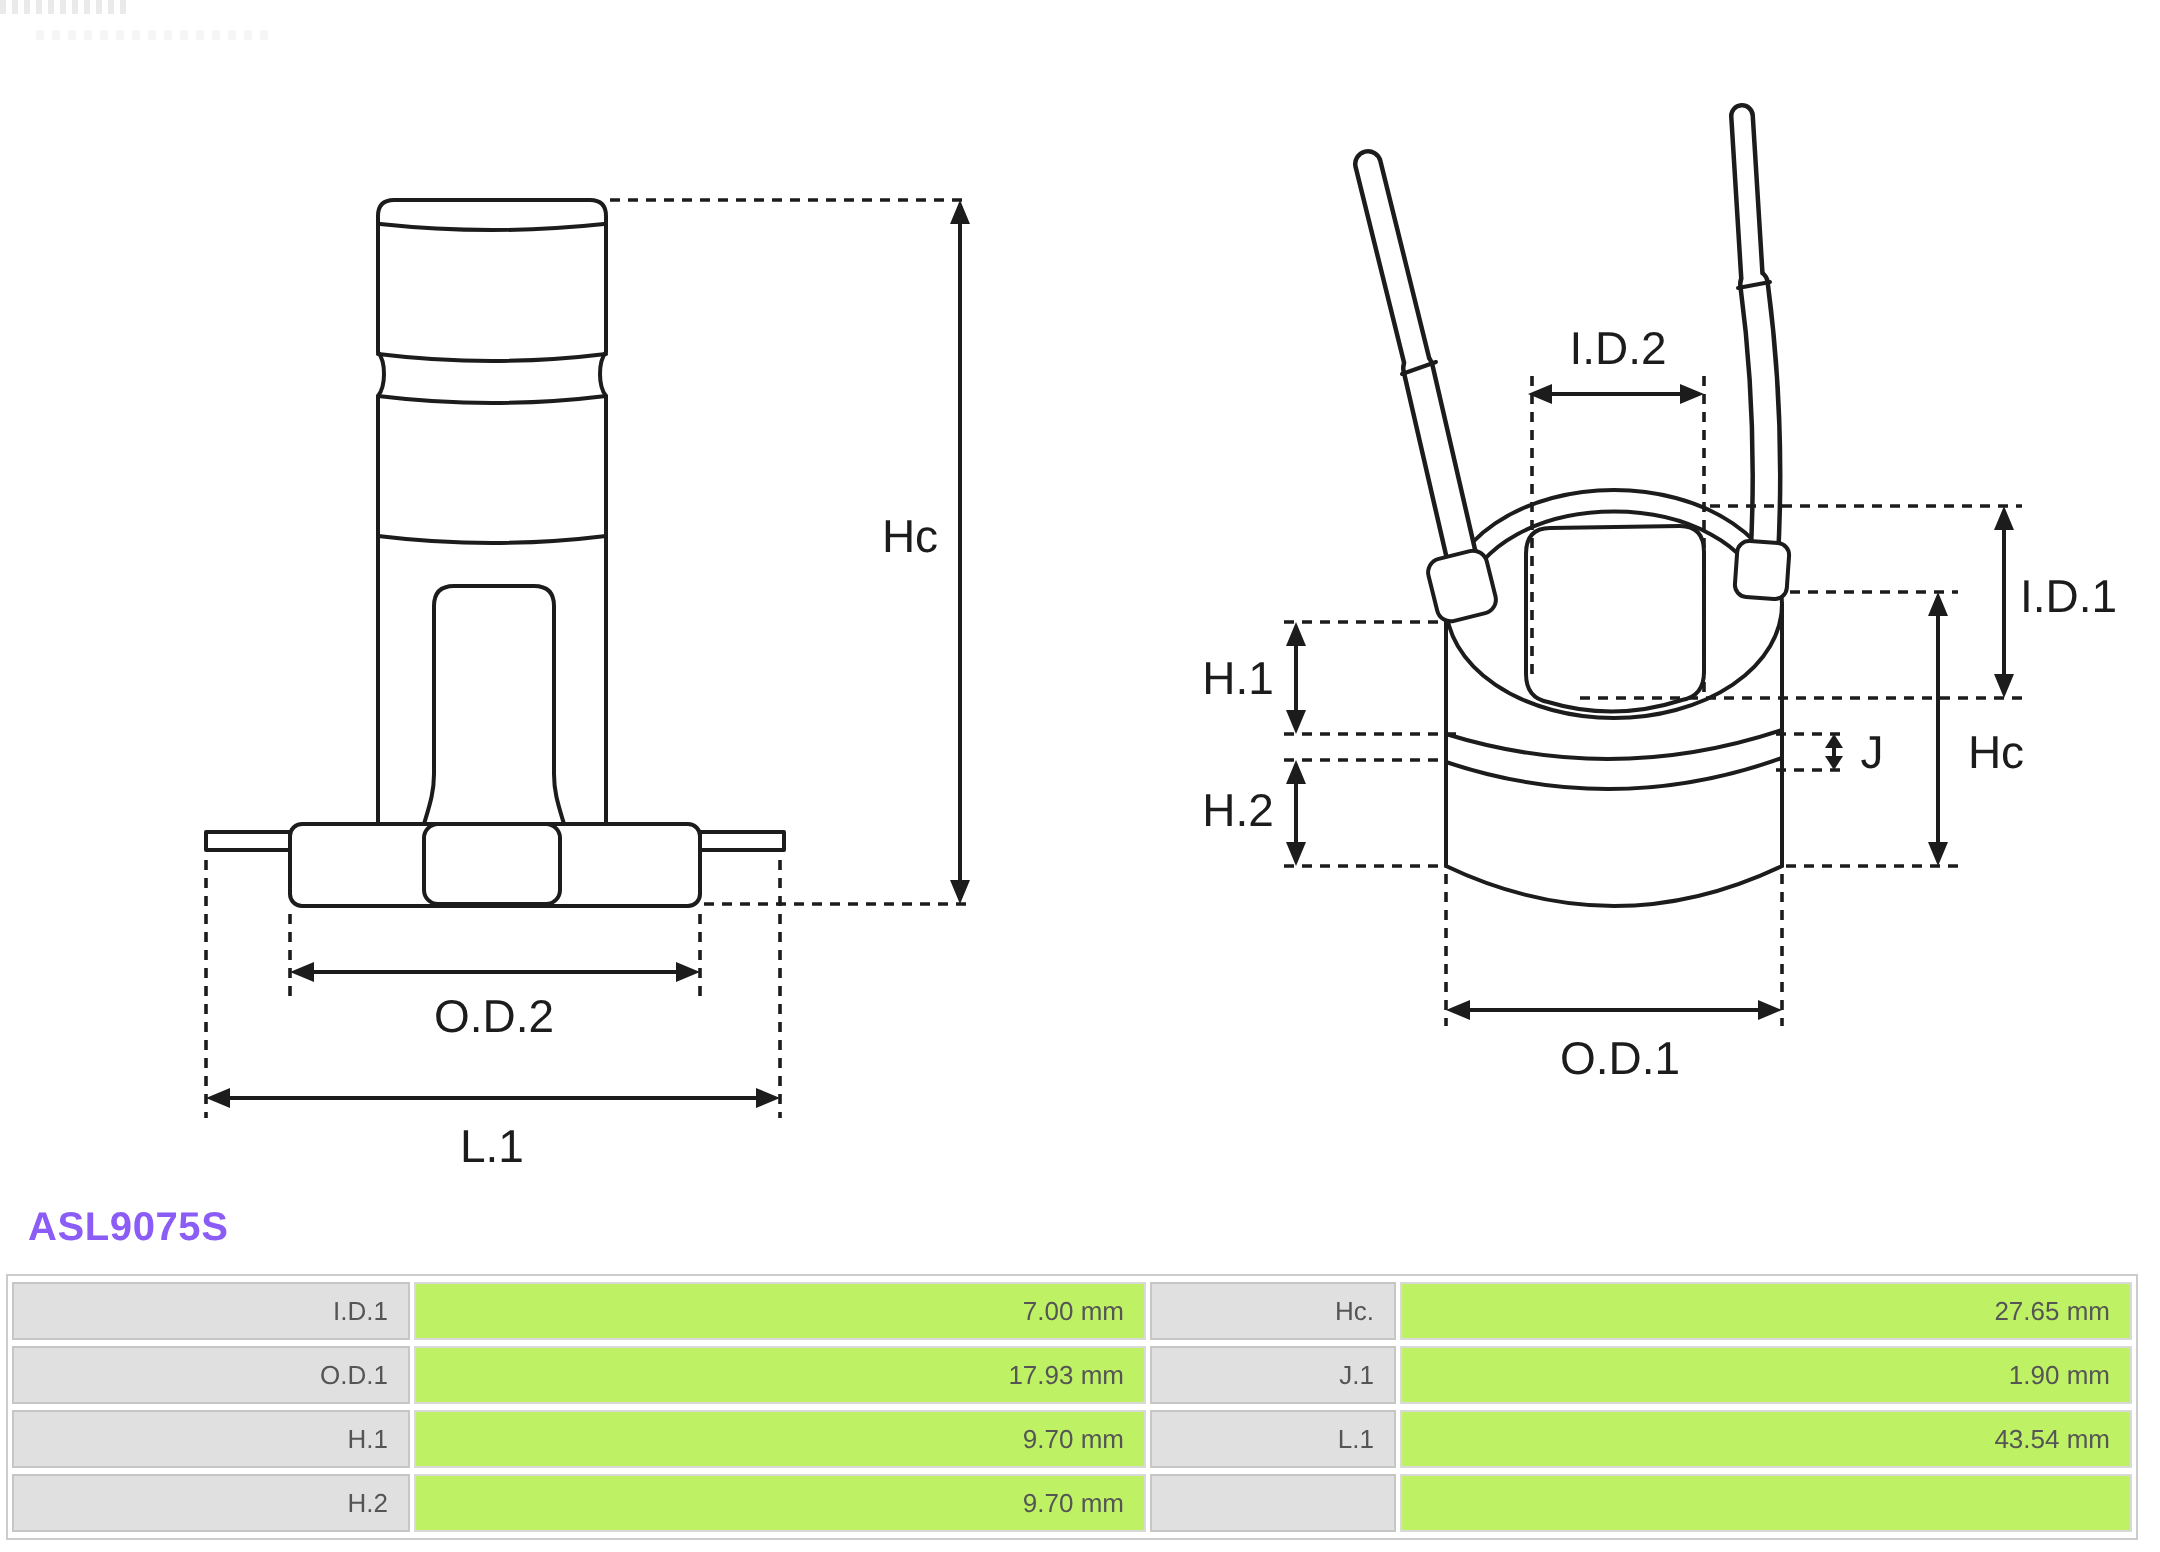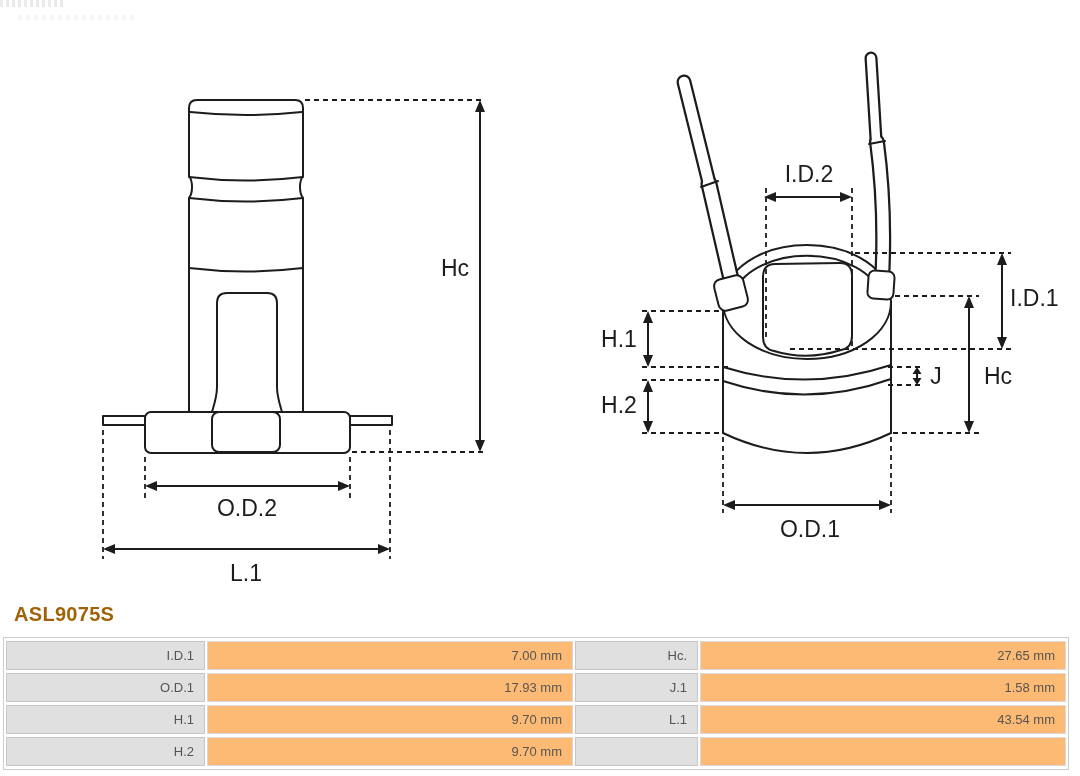--- a/index.html
+++ b/index.html
@@ -21,32 +21,32 @@
   svg.drawing { position:absolute; left:0; top:0; }
   svg.drawing .ln   { fill:none; stroke:#1c1c1c; stroke-width:2; stroke-linejoin:round; stroke-linecap:round; }
   svg.drawing .lnf  { fill:#ffffff; stroke:#1c1c1c; stroke-width:2; stroke-linejoin:round; }
   svg.drawing .dash { fill:none; stroke:#1c1c1c; stroke-width:1.8; stroke-dasharray:5,4; }
   svg.drawing .dim  { fill:none; stroke:#1c1c1c; stroke-width:2; }
   svg.drawing .wireb{ fill:none; stroke:#1c1c1c; stroke-linecap:round; }
   svg.drawing .wirew{ fill:none; stroke:#ffffff; stroke-linecap:round; }
   svg.drawing text  { fill:#1c1c1c; font-size:23px; font-family:"Liberation Sans", sans-serif; }
   .part-number {
     position:absolute; left:14px; top:603px;
-    font-size:20px; font-weight:700; color:#a16207; letter-spacing:.3px;
+    font-size:20px; font-weight:700; color:#8b5cf6; letter-spacing:.3px;
   }
   .spec-table-wrap { position:absolute; left:3px; top:637px; width:1066px; }
   table.spec {
     border-collapse:separate; border-spacing:2px 3px;
     width:100%; table-layout:fixed;
     border:1px solid #cccccc; background:#ffffff;
     font-size:13px; color:#555555;
   }
   table.spec td { height:27px; padding:0 10px 0 0; text-align:right; vertical-align:middle; overflow:hidden; }
   table.spec td.lbl { background:#e0e0e0; border:1px solid #c6c6c6; }
-  table.spec td.val { background:#fdba74; border:1px solid #d9d9d9; }
+  table.spec td.val { background:#bef264; border:1px solid #d9d9d9; }
 </style>
 </head>
 <body>
 
 <div class="page">
 
   <div class="watermark-remnant"></div>
   <div class="watermark-remnant2"></div>
 
   <svg class="drawing" width="1080" height="600" viewBox="0 0 1080 600">
@@ -193,21 +193,21 @@
         <tr>
           <td class="lbl">I.D.1</td>
           <td class="val">7.00 mm</td>
           <td class="lbl">Hc.</td>
           <td class="val">27.65 mm</td>
         </tr>
         <tr>
           <td class="lbl">O.D.1</td>
           <td class="val">17.93 mm</td>
           <td class="lbl">J.1</td>
-          <td class="val">1.58 mm</td>
+          <td class="val">1.90 mm</td>
         </tr>
         <tr>
           <td class="lbl">H.1</td>
           <td class="val">9.70 mm</td>
           <td class="lbl">L.1</td>
           <td class="val">43.54 mm</td>
         </tr>
         <tr>
           <td class="lbl">H.2</td>
           <td class="val">9.70 mm</td>

